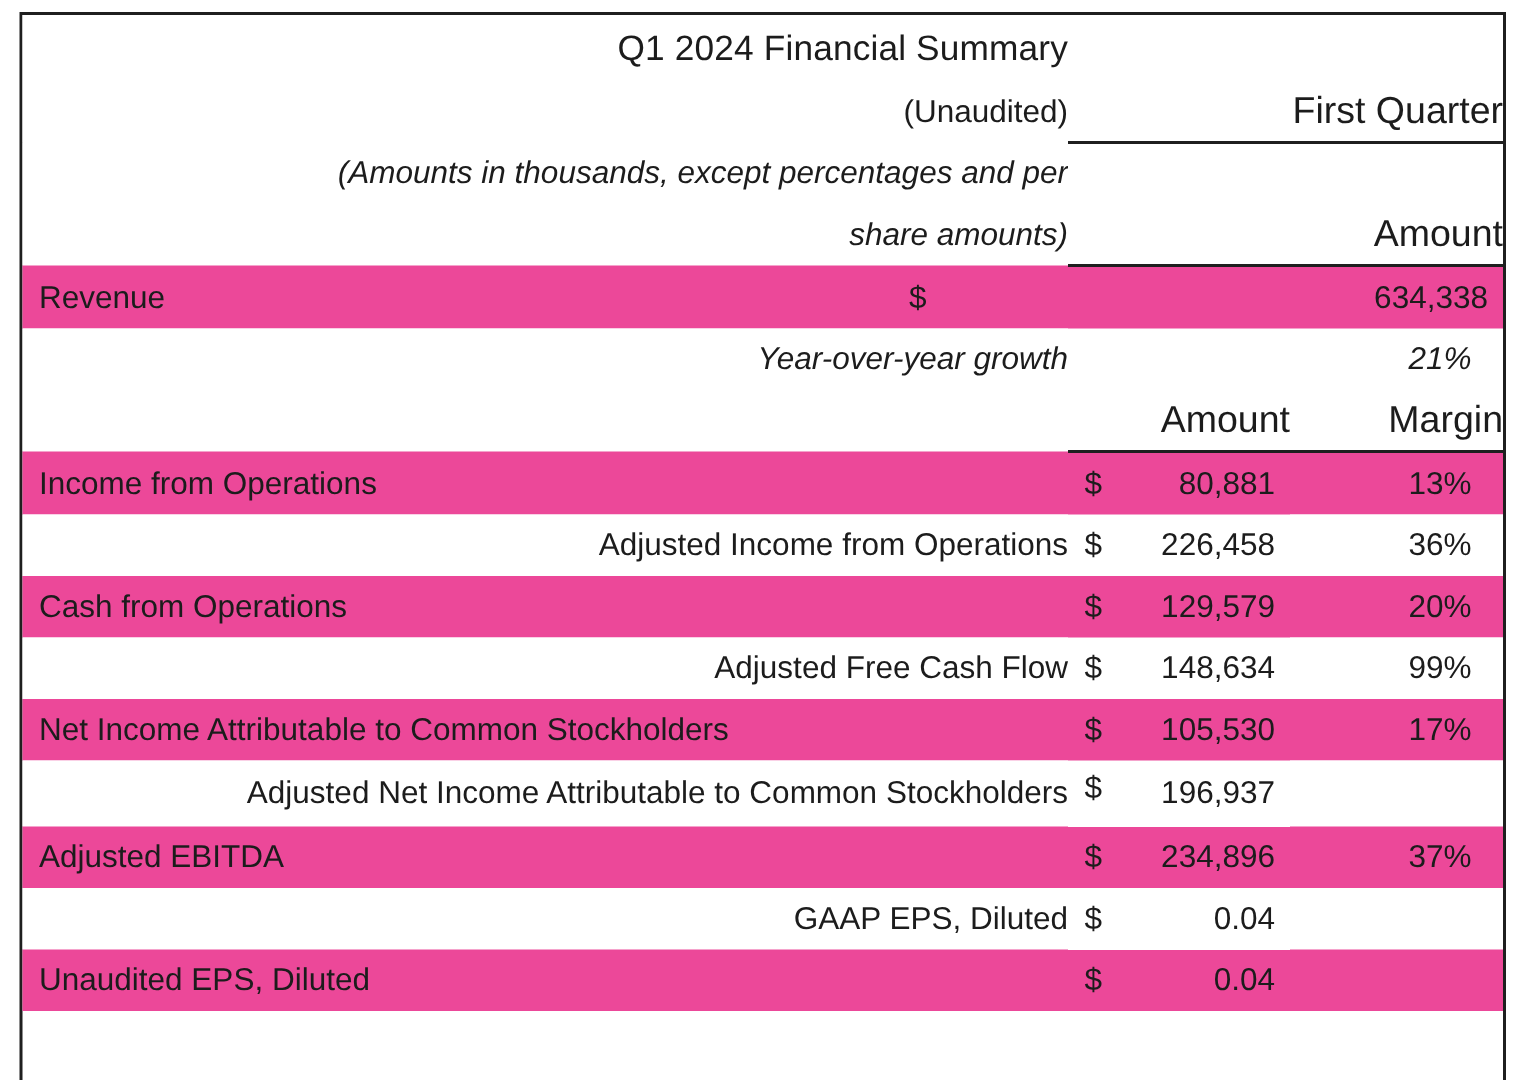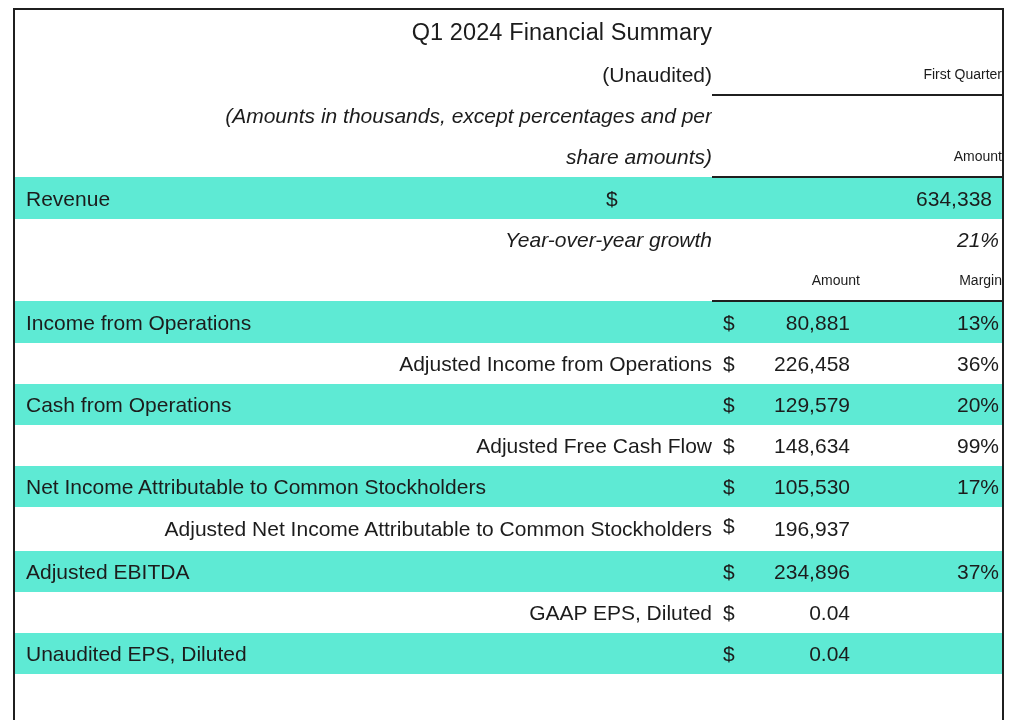--- a/index.html
+++ b/index.html
@@ -65,21 +65,21 @@
   .sub-cell {
     padding-left: 11px;
     font-size: 21px;
     line-height: 41px;
     white-space: nowrap;
   }
   .ital { font-style: italic; }
 
   
   .hdr {
-    font-size: 14px;
+    font-size: 25px;
     line-height: 40px;
     text-align: center;
     position: relative;
   }
   .hdr-rule { border-bottom: 2.5px solid #1f1f1f; }
 
   
   .hdr-span { text-align: center; }
 
   
@@ -93,27 +93,27 @@
   }
   .num .cur {
     position: absolute;
     left: 11px;
     top: 0;
   }
   .pct {
     font-size: 21px;
     line-height: 41px;
     text-align: right;
-    padding-right: 3px;
+    padding-right: 21px;
     white-space: nowrap;
   }
   .pct.ital { font-style: italic; }
 
   
-  tr.shaded > td { background: #5eead4; }
+  tr.shaded > td { background: #ec4899; }
   tr.plain  > td { background: #ffffff; text-align: right; }
 
   
   .row-tall .lbl { line-height: 38px; padding-top: 3px; padding-bottom: 3px; }
   .row-tall .num { line-height: 38px; }
 </style>
 </head>
 <body>
 
 <div class="sheet">

